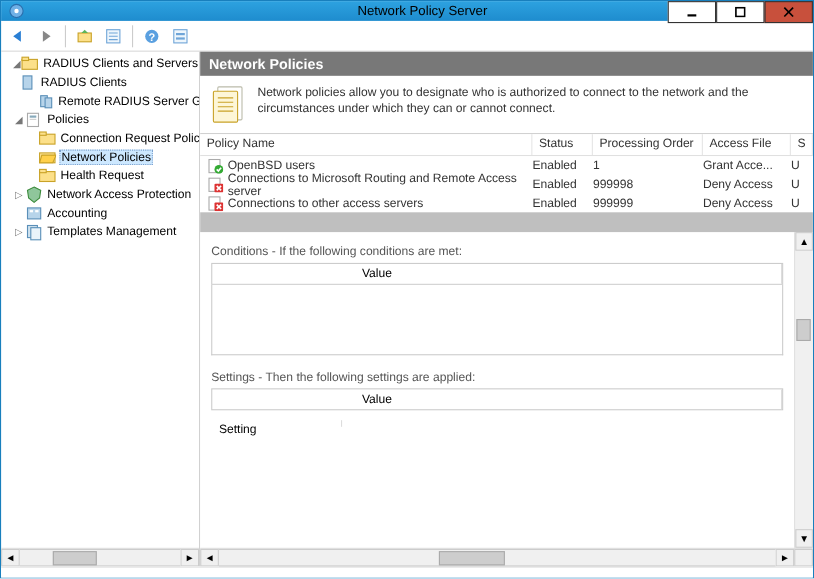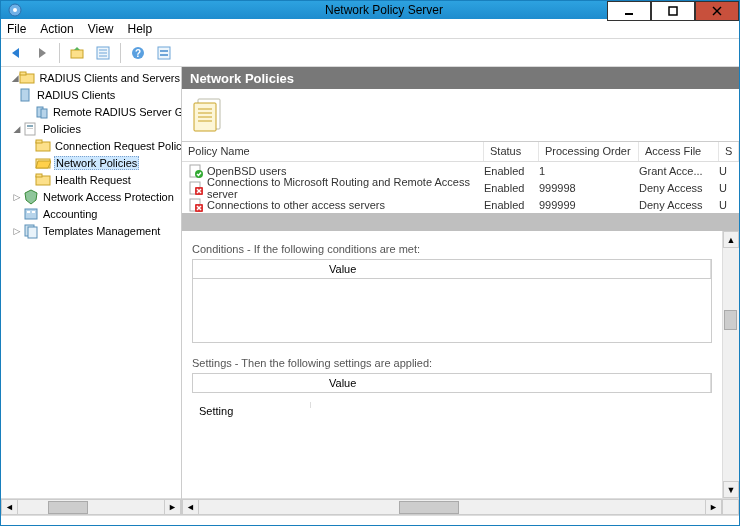--- a/index.html
+++ b/index.html
@@ -89,26 +89,20 @@
         </div>
       <div class="win-btn close">
           <svg width="10" height="10">
             <line x1="1" y1="1" x2="9" y2="9" stroke="#000" stroke-width="1.5"></line>
             <line x1="9" y1="1" x2="1" y2="9" stroke="#000" stroke-width="1.5"></line>
           </svg>
         </div>
     </div>
   </div>
 
-  <div class="menubar">
-    <span>File</span>
-    <span>Action</span>
-    <span>View</span>
-    <span>Help</span>
-  </div>
 
   <div class="toolbar">
     <div class="tb-btn">
         <svg width="16" height="16">
           <path d="M11 3 L4 8 L11 13 Z" fill="#2a7fd4"></path>
         </svg>
       </div>
     <div class="tb-btn">
         <svg width="16" height="16">
           <path d="M5 3 L12 8 L5 13 Z" fill="#888"></path>
@@ -259,20 +253,21 @@
         <span class="info-icon">
           <svg width="32" height="36">
               <rect x="6" y="2" width="22" height="30" fill="#fff" stroke="#bba" rx="1"></rect>
               <rect x="2" y="6" width="22" height="28" fill="#fdf6d7" stroke="#c9a227" rx="1"></rect>
               <line x1="6" y1="12" x2="20" y2="12" stroke="#c9a227"></line>
               <line x1="6" y1="16" x2="20" y2="16" stroke="#c9a227"></line>
               <line x1="6" y1="20" x2="20" y2="20" stroke="#c9a227"></line>
               <line x1="6" y1="24" x2="20" y2="24" stroke="#c9a227"></line>
             </svg>
         </span>
+        <div class="text">Network policies allow you to designate who is authorized to connect to the network and the circumstances under which they can or cannot connect.</div>
       </div>
 
       <div class="listhdr">
         <div class="c-name">Policy Name</div>
         <div class="c-status">Status</div>
         <div class="c-order">Processing Order</div>
         <div class="c-access">Access File</div>
         <div class="c-s">S</div>
       </div>
       <div class="listbody" id="policy-list">

